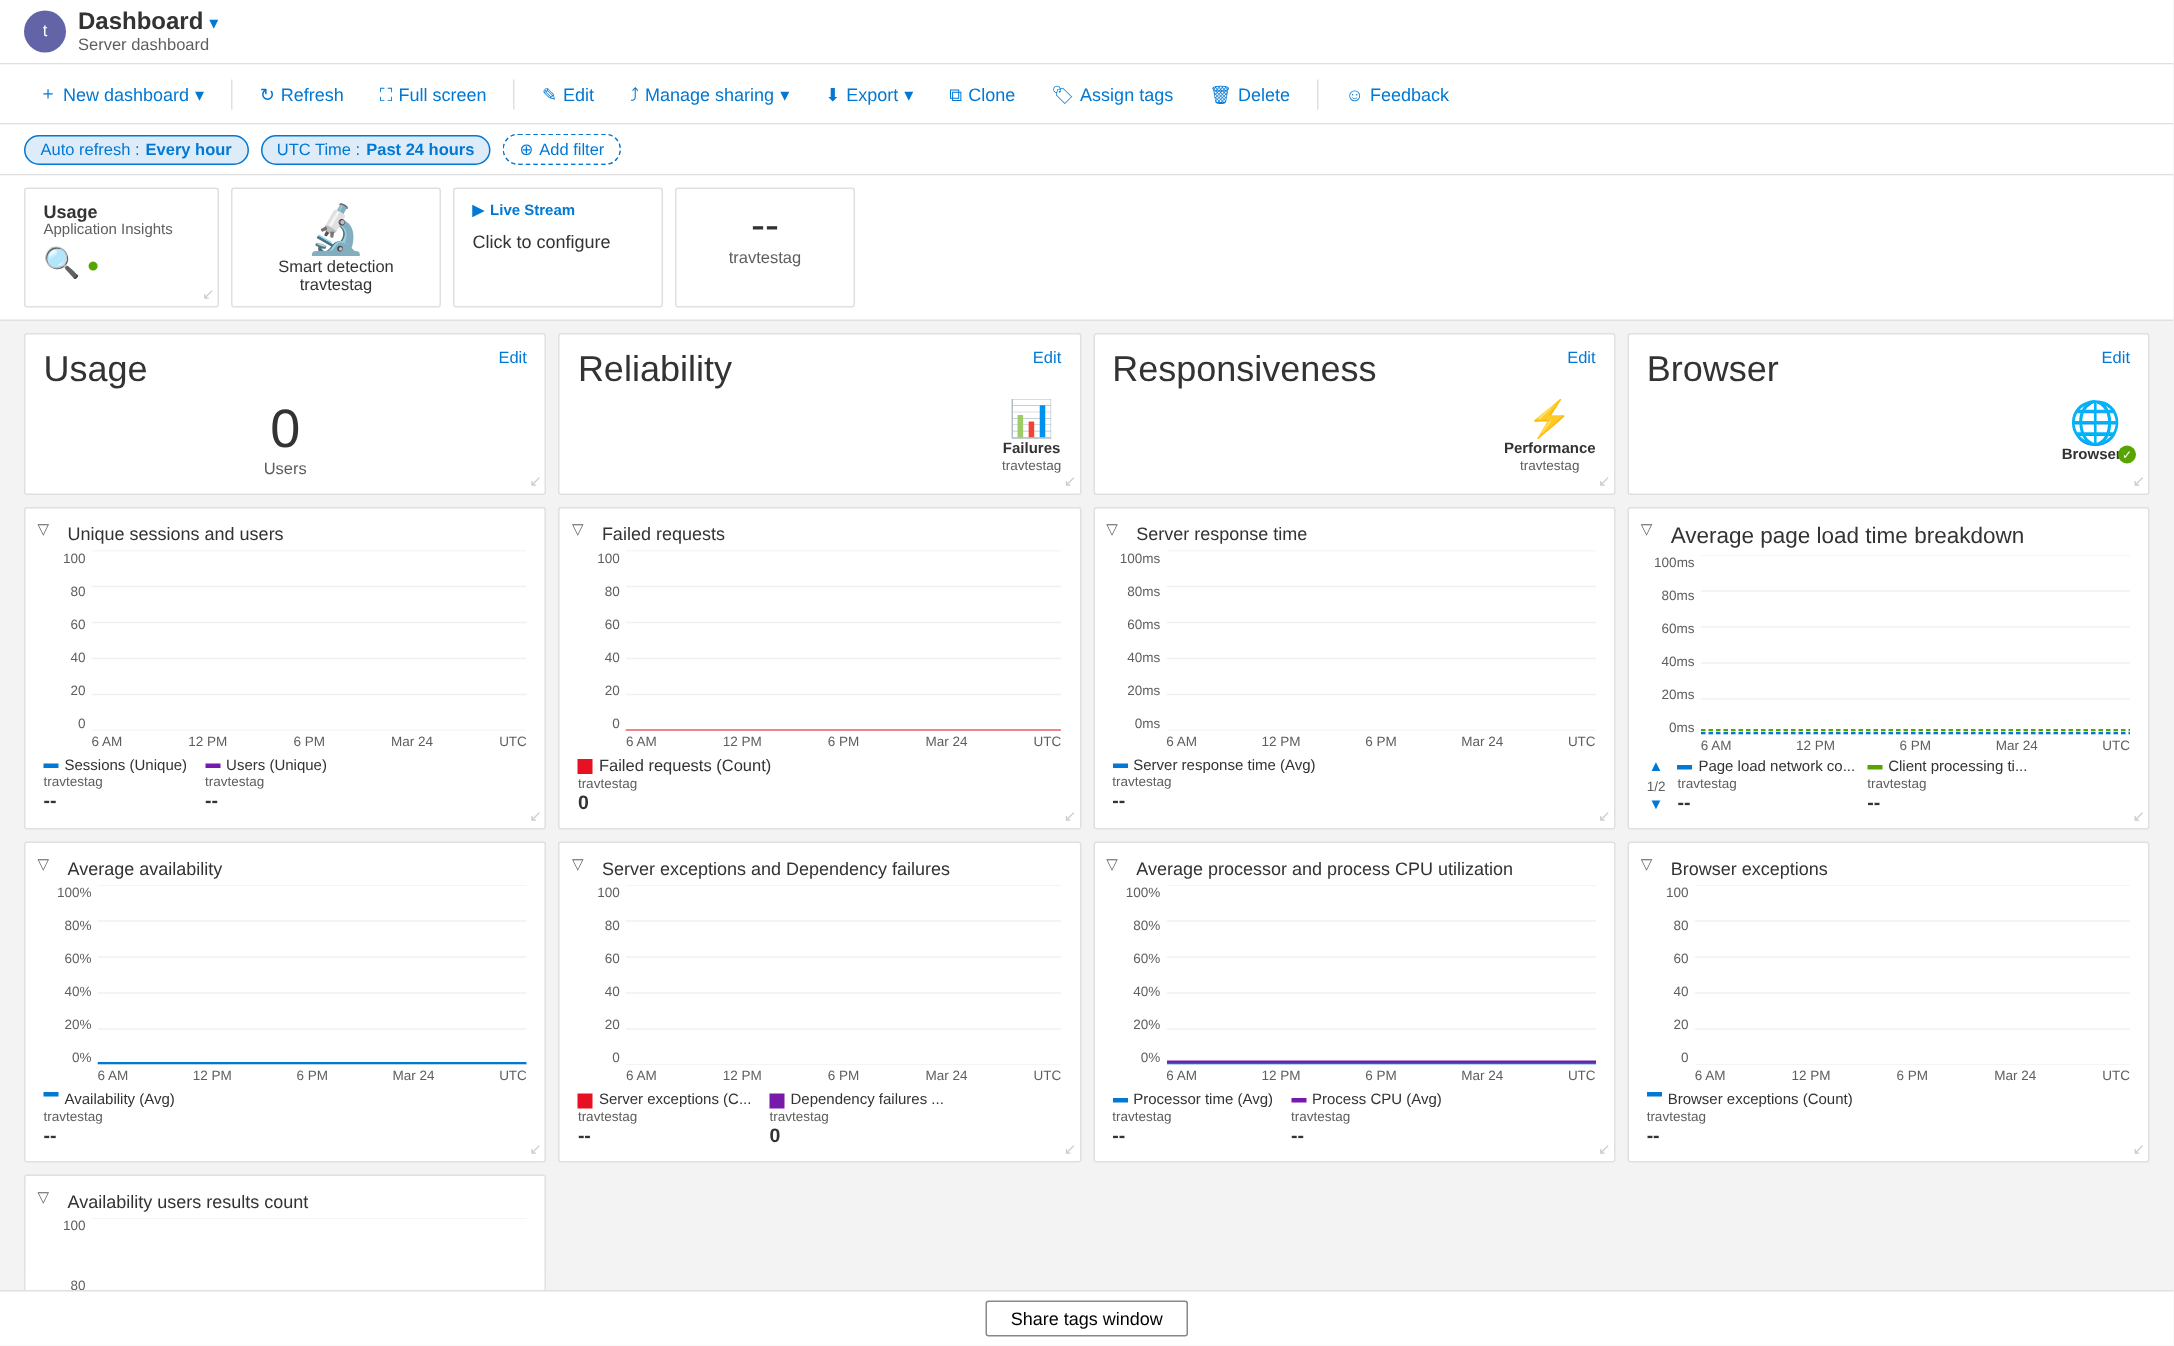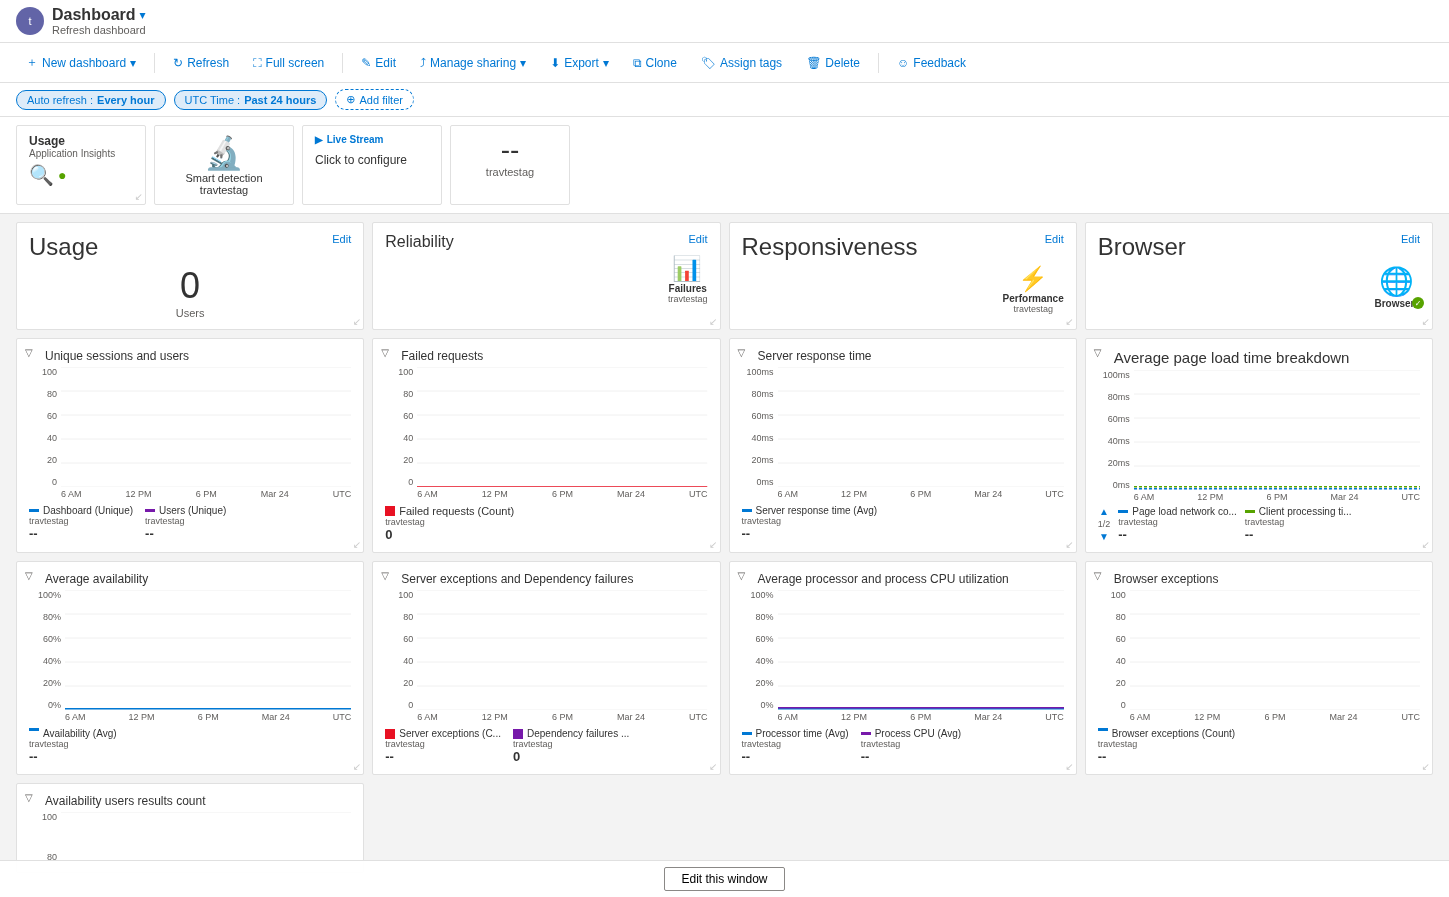--- a/index.html
+++ b/index.html
@@ -24,21 +24,21 @@
 </head>
 <body>
 
 <div class="header">
   <div style="width:28px;height:28px;background:#6264a7;border-radius:50%;display:flex;align-items:center;justify-content:center;color:white;font-size:11px;">t</div>
   <div>
     <div style="display:flex;align-items:center;gap:4px;">
       <span style="font-size:16px;font-weight:600;">Dashboard</span>
       <span style="color:#0078d4;cursor:pointer;">▾</span>
     </div>
-    <div style="font-size:11px;color:#605e5c;">Refresh dashboard</div>
+    <div style="font-size:11px;color:#605e5c;">Server dashboard</div>
   </div>
 </div>
 
 <div class="toolbar">
   <button class="toolbar-btn">
     <span>＋</span>
     <span>New dashboard</span>
     <span>▾</span>
   </button>
   <div class="toolbar-divider"></div>
@@ -142,21 +142,21 @@
       </div>
       <div style="text-align:center;">
         <div style="font-size:36px;font-weight:300;">0</div>
         <div style="font-size:11px;color:#605e5c;">Users</div>
       </div>
       <div style="position:absolute;bottom:2px;right:2px;color:#ccc;font-size:10px;">↙</div>
     </div>
 
     <div style="flex:1;background:white;border:1px solid #e0e0e0;padding:10px 12px;border-radius:2px;position:relative;">
       <div style="display:flex;justify-content:space-between;align-items:flex-start;">
-        <span style="font-size:16px;font-weight:300;">Reliability</span>
+        <span style="font-size:24px;font-weight:300;">Reliability</span>
         <span style="font-size:11px;color:#0078d4;cursor:pointer;">Edit</span>
       </div>
       <div style="display:flex;justify-content:flex-end;margin-top:4px;">
         <div style="text-align:center;">
           <span style="font-size:24px;color:#e81123;">📊</span>
           <div style="font-size:10px;font-weight:600;">Failures</div>
           <div style="font-size:9px;color:#605e5c;">travtestag</div>
         </div>
       </div>
       <div style="position:absolute;bottom:2px;right:2px;color:#ccc;font-size:10px;">↙</div>
@@ -222,21 +222,21 @@
         <span style="font-size:9px;color:#605e5c;">6 AM</span>
         <span style="font-size:9px;color:#605e5c;">12 PM</span>
         <span style="font-size:9px;color:#605e5c;">6 PM</span>
         <span style="font-size:9px;color:#605e5c;">Mar 24</span>
         <span style="font-size:9px;color:#605e5c;">UTC</span>
       </div>
       <div style="margin-top:6px;display:flex;gap:12px;">
         <div style="display:flex;flex-direction:column;">
           <div style="display:flex;align-items:center;gap:4px;">
             <div style="width:10px;height:3px;background:#0078d4;"></div>
-            <span style="font-size:10px;">Dashboard (Unique)</span>
+            <span style="font-size:10px;">Sessions (Unique)</span>
           </div>
           <div style="font-size:9px;color:#605e5c;">travtestag</div>
           <div style="font-size:13px;font-weight:600;">--</div>
         </div>
         <div style="display:flex;flex-direction:column;">
           <div style="display:flex;align-items:center;gap:4px;">
             <div style="width:10px;height:3px;background:#7719aa;"></div>
             <span style="font-size:10px;">Users (Unique)</span>
           </div>
           <div style="font-size:9px;color:#605e5c;">travtestag</div>
@@ -598,14 +598,14 @@
           </svg>
         </div>
       </div>
     </div>
     <div style="flex:3;"></div>
   </div>
 
 </div>
 
 <div style="position:fixed;bottom:0;left:0;right:0;background:rgba(255,255,255,0.95);border-top:1px solid #e0e0e0;padding:6px;display:flex;justify-content:center;">
-  <button style="border:1px solid #8a8886;background:white;padding:4px 16px;font-size:12px;cursor:pointer;border-radius:2px;">Edit this window</button>
+  <button style="border:1px solid #8a8886;background:white;padding:4px 16px;font-size:12px;cursor:pointer;border-radius:2px;">Share tags window</button>
 </div>
 
 </body></html>

